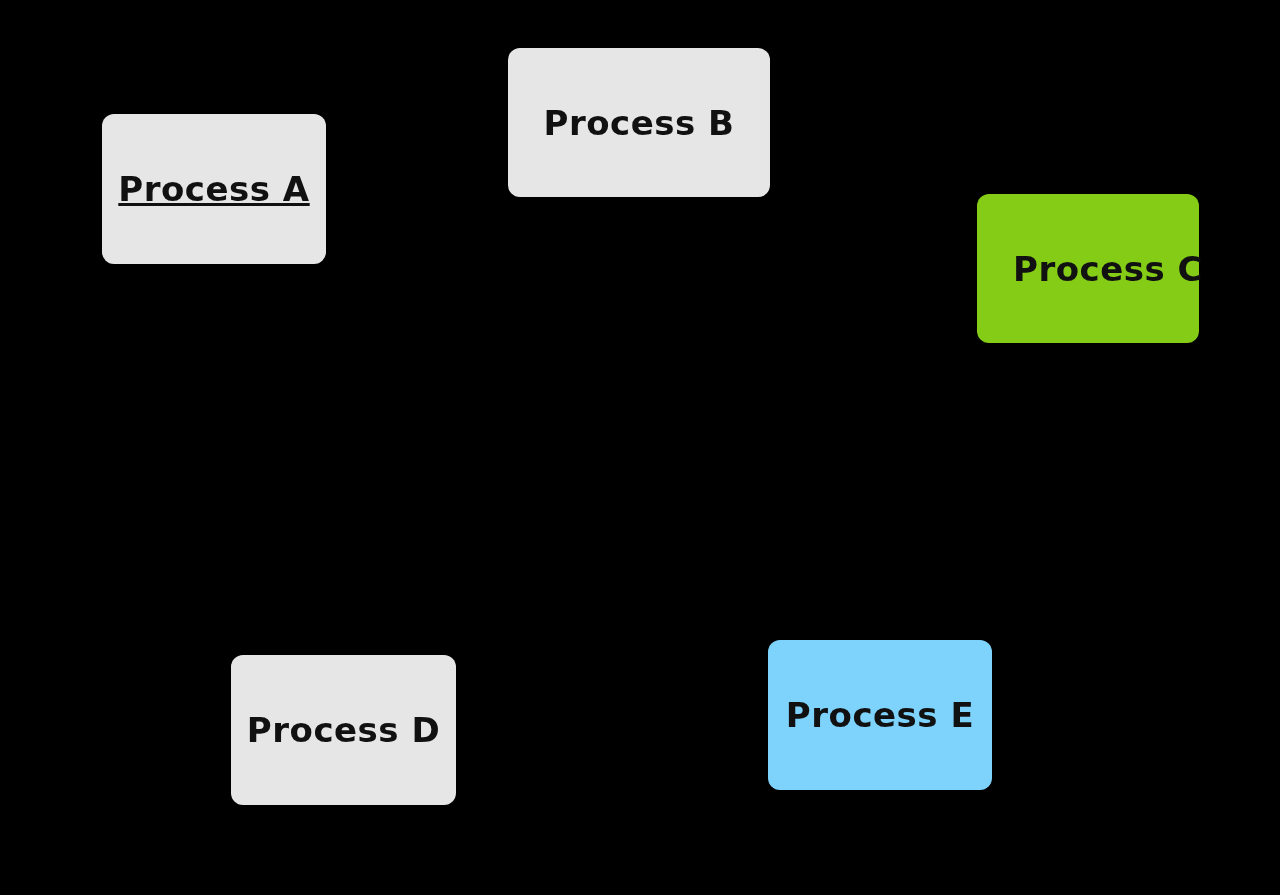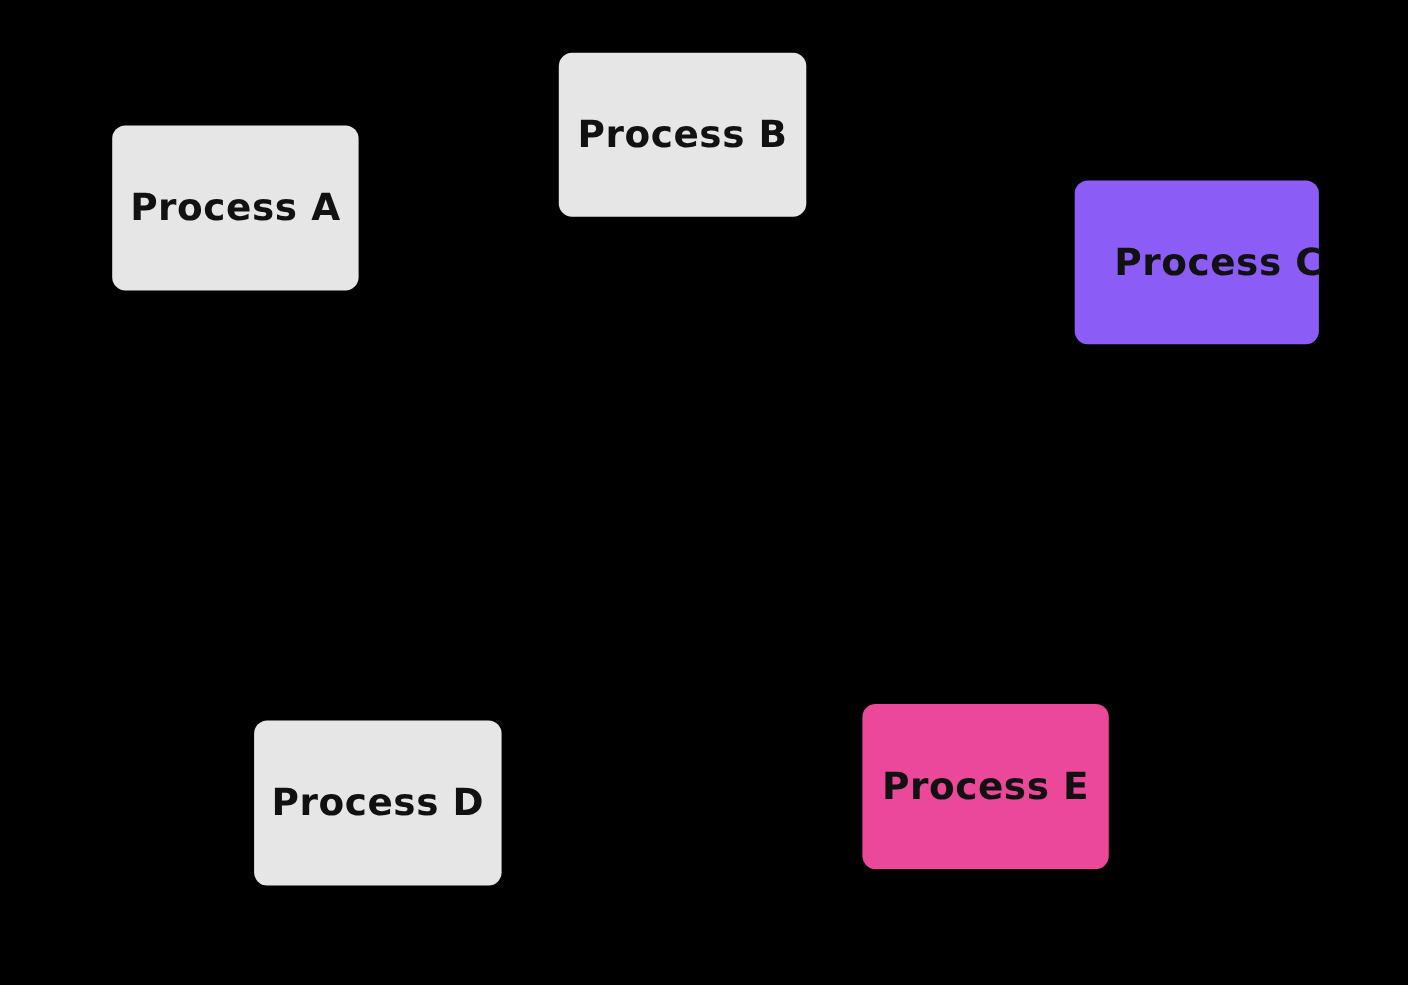--- a/index.html
+++ b/index.html
@@ -30,33 +30,33 @@
     font-weight: bold;
     letter-spacing: 0.5px;
     white-space: nowrap;
   }
 </style>
 </head>
 <body style="background: rgb(0, 0, 0);">
 
 <div class="diagram-canvas" style="background: rgb(0, 0, 0);">
 
-  <div class="process-node" style="left: 102px; top: 114px; width: 224px; height: 150px; background: rgb(230, 230, 230); color: rgb(17, 17, 17);">
+  <div class="process-node" style="left: 102px; top: 114px; width: 224px; height: 150px; background: rgb(230, 230, 230); color: rgb(17, 17, 17); text-decoration: underline;">
     <span class="node-label">Process A</span>
   </div>
 
-  <div class="process-node" style="left: 508px; top: 48px; width: 225px; height: 149px; background: rgb(230, 230, 230); color: rgb(17, 17, 17);">
+  <div class="process-node" style="left: 508px; top: 48px; width: 262px; height: 149px; background: rgb(230, 230, 230); color: rgb(17, 17, 17);">
     <span class="node-label">Process B</span>
   </div>
 
-  <div class="process-node" style="left: 977px; top: 164px; width: 222px; height: 149px; background: #8b5cf6; color: rgb(17, 17, 17); padding-left: 40px;">
+  <div class="process-node" style="left: 977px; top: 194px; width: 222px; height: 149px; background: #84cc16; color: rgb(17, 17, 17); padding-left: 40px;">
     <span class="node-label">Process C</span>
   </div>
 
   <div class="process-node" style="left: 231px; top: 631px; width: 225px; height: 150px; background: rgb(230, 230, 230); color: rgb(17, 17, 17); margin-top: 24px;">
     <span class="node-label">Process D</span>
   </div>
 
-  <div class="process-node" style="left: 768px; top: 640px; width: 224px; height: 150px; background: #ec4899; color: rgb(17, 17, 17); margin-left: 16px;">
+  <div class="process-node" style="left: 768px; top: 640px; width: 224px; height: 150px; background: #7dd3fc; color: rgb(17, 17, 17);">
     <span class="node-label">Process E</span>
   </div>
 
 </div>
 
 </body></html>

